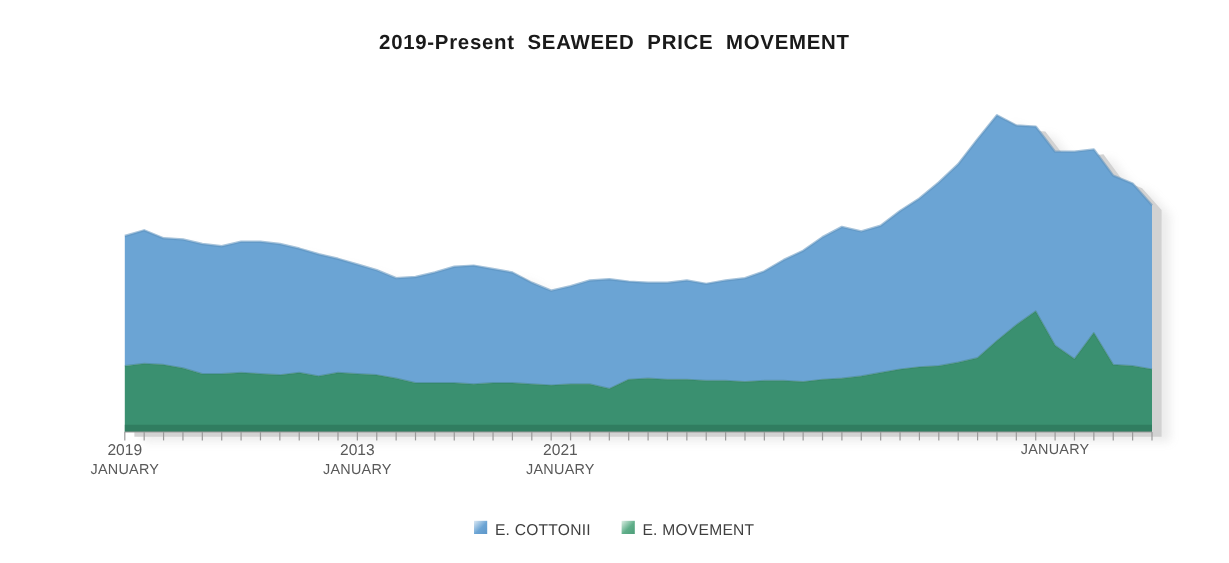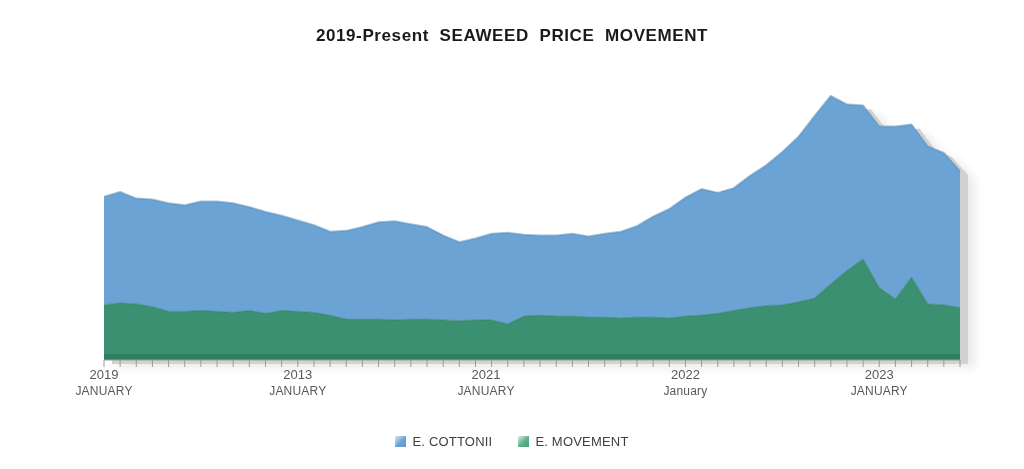--- a/index.html
+++ b/index.html
@@ -73,21 +73,20 @@
     left: 0;
     top: 434px;
     width: 1024px;
     display: flex;
     justify-content: center;
     align-items: center;
     gap: 26px;
   }
   .legend-entry {
     display: flex;
-    align-items: center;
     gap: 6px;
   }
   .legend-swatch {
     width: 11px;
     height: 11px;
     display: inline-block;
   }
   .legend-swatch.cottonii {
     background: linear-gradient(135deg, #dbe9f4 0%, #6ba4d4 55%, #5e97c9 100%);
   }
@@ -191,30 +190,25 @@
 
   <div id="x-axis-labels">
       <div class="x-tick-label" style="left: 104px;">
         <div class="x-tick-year">2019</div>
         <div class="x-tick-month">JANUARY</div>
       </div>
       <div class="x-tick-label" style="left: 297.811px;">
         <div class="x-tick-year">2013</div>
         <div class="x-tick-month">JANUARY</div>
       </div>
-      <div class="x-tick-label" style="left: 486px;">
+      <div class="x-tick-label" style="left: 467px;">
         <div class="x-tick-year">2021</div>
         <div class="x-tick-month">JANUARY</div>
       </div>
-      <div class="x-tick-label" style="left: 685.434px;">
-        <div class="x-tick-year">2022</div>
-        <div class="x-tick-month">January</div>
-      </div>
       <div class="x-tick-label" style="left: 879.245px;">
-        <div class="x-tick-year">2023</div>
         <div class="x-tick-month">JANUARY</div>
       </div>
     </div>
 
   <div id="legend">
       <div class="legend-entry">
         <span class="legend-swatch cottonii"></span>
         <span class="legend-label">E. COTTONII</span>
       </div>
       <div class="legend-entry">

